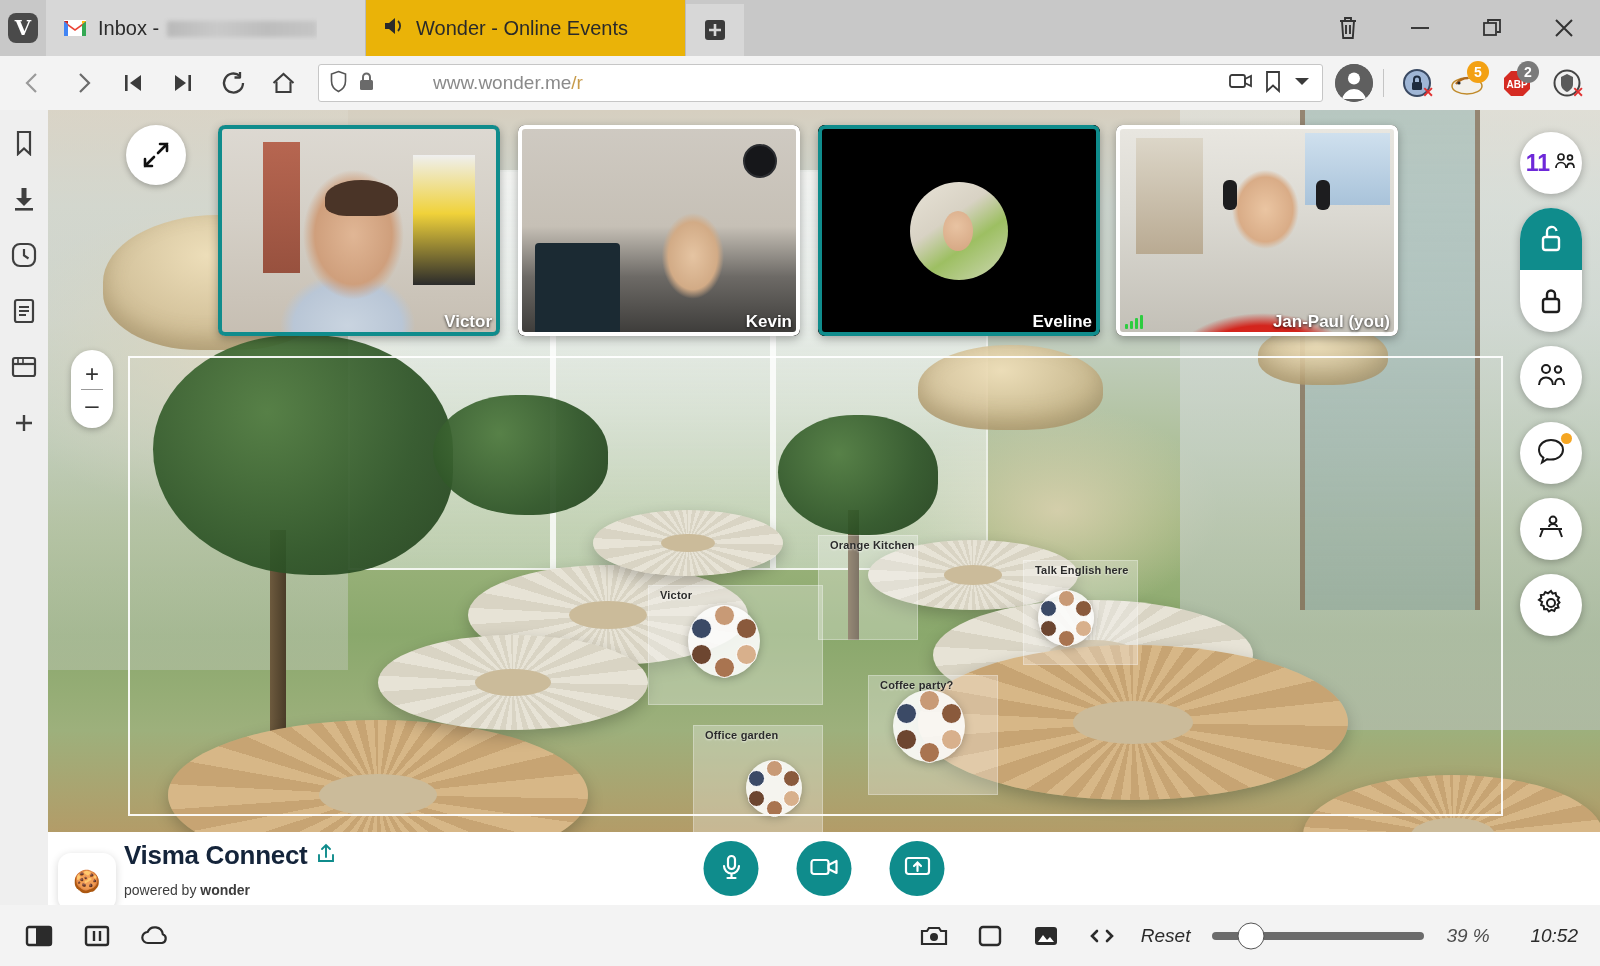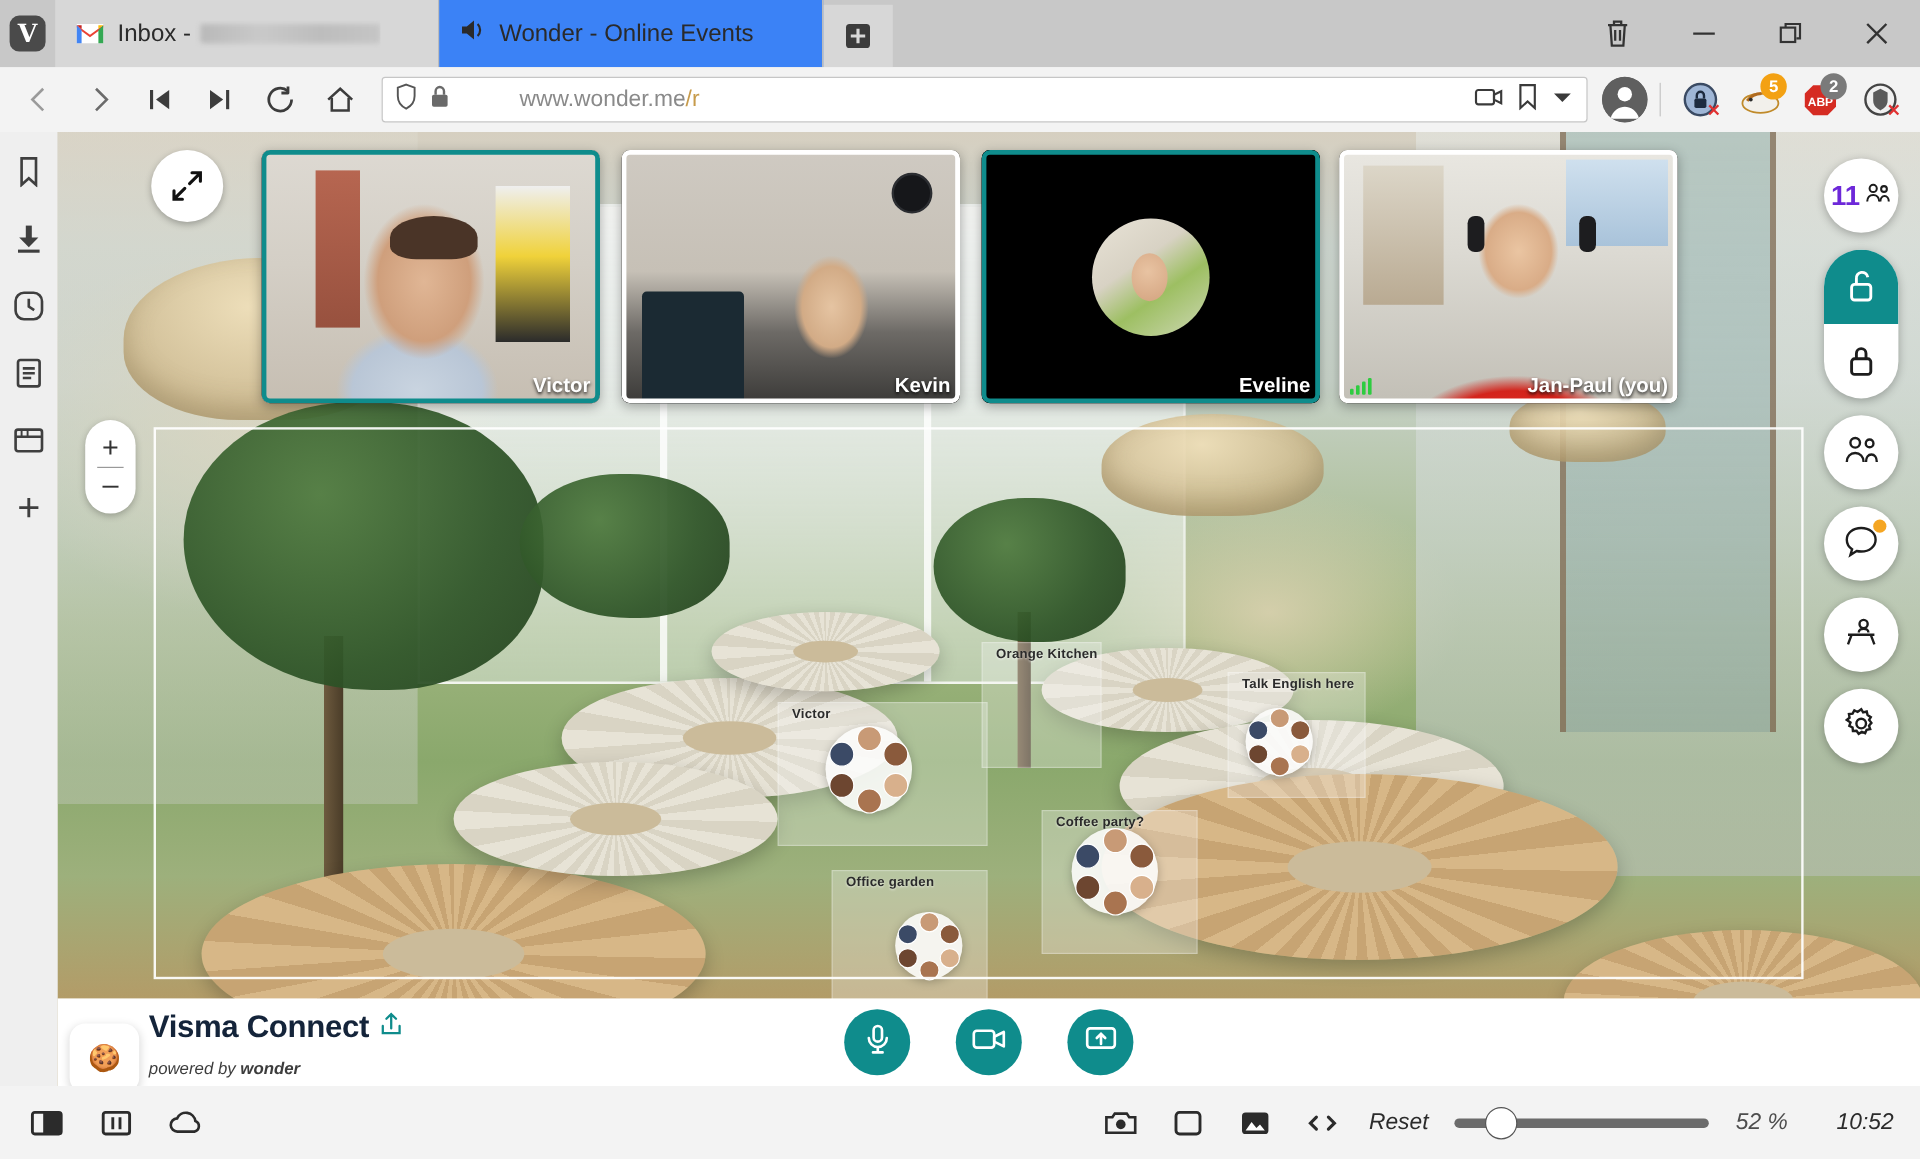--- a/index.html
+++ b/index.html
@@ -24,21 +24,21 @@
     width: 30px; height: 30px; border-radius: 8px; background: #4a4a4a;
     color: #ffffff; font-weight: bold; font-size: 21px; line-height: 30px;
     text-align: center; font-family: "DejaVu Serif", serif;
   }
   .tab {
     height: 56px; display: flex; align-items: center; gap: 10px;
     padding: 0 16px; font-size: 20px; color: #2a2a2a;
     border-right: 1px solid #bbb; position: relative;
   }
   .tab.inactive { background: #d7d7d7; width: 320px; }
-  .tab.active { background: #3b82f6; width: 320px; }
+  .tab.active { background: #eab308; width: 320px; }
   .tab-title { white-space: nowrap; overflow: hidden; text-overflow: ellipsis; }
   .redacted {
     display: inline-block; height: 16px; width: 150px; border-radius: 2px;
     background: linear-gradient(90deg,#b9b9b9,#c9c9c9,#bdbdbd,#c5c5c5);
     filter: blur(2.2px); vertical-align: middle; margin-left: 2px;
   }
   .gmail-icon { width: 26px; height: 20px; position: relative; flex: 0 0 auto; }
   .newtab-btn {
     width: 58px; height: 52px; background: #d7d7d7; display: flex;
     align-items: center; justify-content: center; font-size: 26px; color: #444;
@@ -258,21 +258,21 @@
     border-radius: 50%; background: #f5a623;
   }
 
   
   .appbar {
     position: absolute; left: 48px; bottom: 61px; width: 1552px; height: 73px;
     background: #ffffff; display: flex; align-items: center; padding: 0 28px;
   }
   .brand { display: flex; flex-direction: column; justify-content: center; margin-left: 48px; }
   .brand-title { font-size: 26px; font-weight: bold; color: #14243a; letter-spacing:-.3px; display:flex; align-items:center; gap:9px; }
-  .brand-sub { font-size: 14px; color: #3d3d3d; margin-top: 11px; font-style: italic; }
+  .brand-sub { font-size: 14px; color: #3d3d3d; margin-top: 11px; }
   .brand-sub b { font-weight: bold; }
   .cookie-btn {
     position: absolute; left: 10px; bottom: -6px; width: 58px; height: 58px;
     background: #ffffff; border-radius: 13px; box-shadow: 0 2px 8px rgba(0,0,0,.16);
     display: flex; align-items: center; justify-content: center; font-size: 22px;
   }
   .media-btns { position:absolute; left:50%; transform:translateX(-50%); display:flex; gap:38px; }
   .media-btn {
     width: 55px; height: 55px; border-radius: 50%; background: #0f8c8c;
     display: flex; align-items: center; justify-content: center; color:#fff;
@@ -849,17 +849,17 @@
       </div>
       <div class="sb-icon">
         <svg width="26" height="20" viewBox="0 0 26 20" fill="none" stroke="#2b2b2b" stroke-width="2.6" stroke-linecap="round">
             <path d="M8 5L3 10l5 5M18 5l5 5-5 5"></path>
           </svg>
       </div>
       <div class="sb-reset">Reset</div>
       <div class="zoomslider">
         <div class="knob" style="left: 38.896px;"></div>
       </div>
-      <div class="sb-zoom">52 %</div>
+      <div class="sb-zoom">39 %</div>
       <div class="sb-clock">10:52</div>
     </div>
   </div>
 </div>
 
 </body></html>

